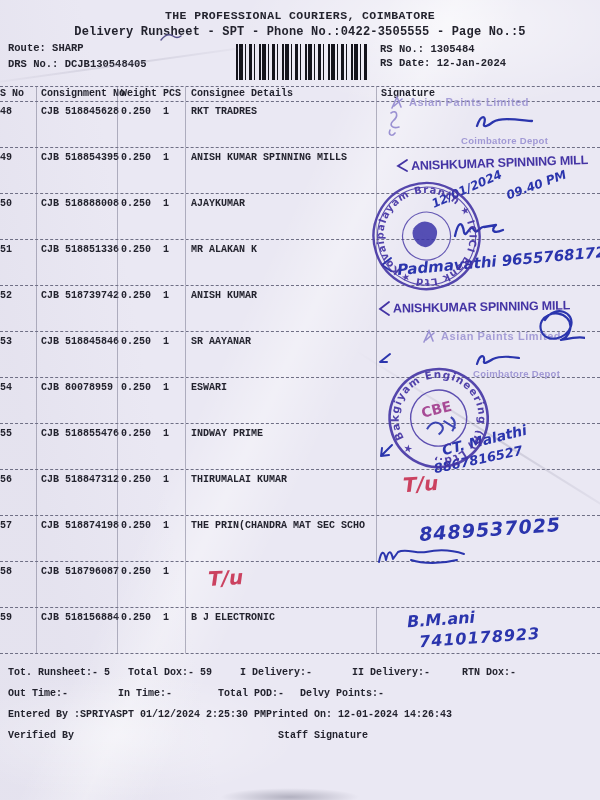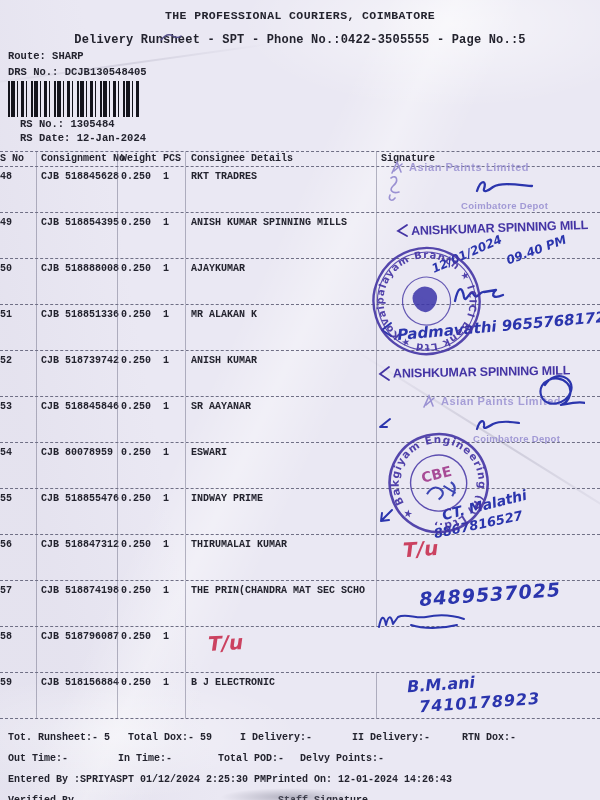--- a/index.html
+++ b/index.html
@@ -8,22 +8,22 @@
       radial-gradient(ellipse 300px 120px at 75% 3%, rgba(255,255,255,.55), transparent 70%),
       radial-gradient(ellipse 260px 90px at 20% 92%, rgba(255,255,255,.4), transparent 70%),
       linear-gradient(115deg, rgba(255,255,255,0) 40%, rgba(255,255,255,.35) 47%, rgba(255,255,255,0) 54%),
       linear-gradient(80deg, rgba(205,202,220,.18) 0 12%, rgba(255,255,255,0) 30%),
       var(--paper, #eae8f3);
     font-family:"Liberation Mono","DejaVu Sans Mono",monospace;color:var(--ink,#23232e);}
   .crease1{position:absolute;left:55%;top:55%;width:340px;height:2px;background:linear-gradient(90deg,transparent,rgba(150,148,170,.35),transparent);transform:rotate(32deg);}
   .crease2{position:absolute;left:-5%;top:8%;width:300px;height:2px;background:linear-gradient(90deg,transparent,rgba(150,148,170,.28),transparent);transform:rotate(-8deg);}
   .smudge{position:absolute;left:220px;bottom:-6px;width:140px;height:18px;background:radial-gradient(ellipse at center,rgba(110,110,130,.45),transparent 70%);}
   .title1{margin-top:9px;text-align:center;font-weight:700;font-size:11.5px;letter-spacing:.4px;}
-  .title2{margin-top:11px;text-align:center;font-weight:700;font-size:12px;letter-spacing:.2px;}
-  .meta{display:flex;align-items:flex-start;padding:3px 8px 0 8px;flex-direction:column;}
+  .title2{margin-top:3px;text-align:center;font-weight:700;font-size:12px;letter-spacing:.2px;}
+  .meta{display:flex;align-items:flex-start;padding:3px 8px 0 8px;}
   .meta .left{width:228px;font-size:10.5px;font-weight:700;line-height:13.5px;}
   .meta .left div{white-space:nowrap;}
   .barcode{width:132px;height:36px;margin-top:2px;
     background:repeating-linear-gradient(90deg,#14141c 0 2px,transparent 2px 3px,#14141c 3px 7px,transparent 7px 9px,#14141c 9px 10px,transparent 10px 13px,#14141c 13px 16px,transparent 16px 18px,#14141c 18px 19px,transparent 19px 23px);}
   .meta .right{margin-left:12px;font-size:10.5px;font-weight:700;line-height:14px;}
   .penmark{position:absolute;left:157px;top:30px;}
   
   .tbl{margin-top:6px;border-top:1px dashed var(--sep,#6f6f85);font-size:10px;font-weight:700;}
   .hrow{display:flex;height:14px;border-bottom:1px dashed var(--sep,#6f6f85);}
   .row{position:relative;display:flex;height:45px;border-bottom:1px dashed var(--sep,#6f6f85);}

